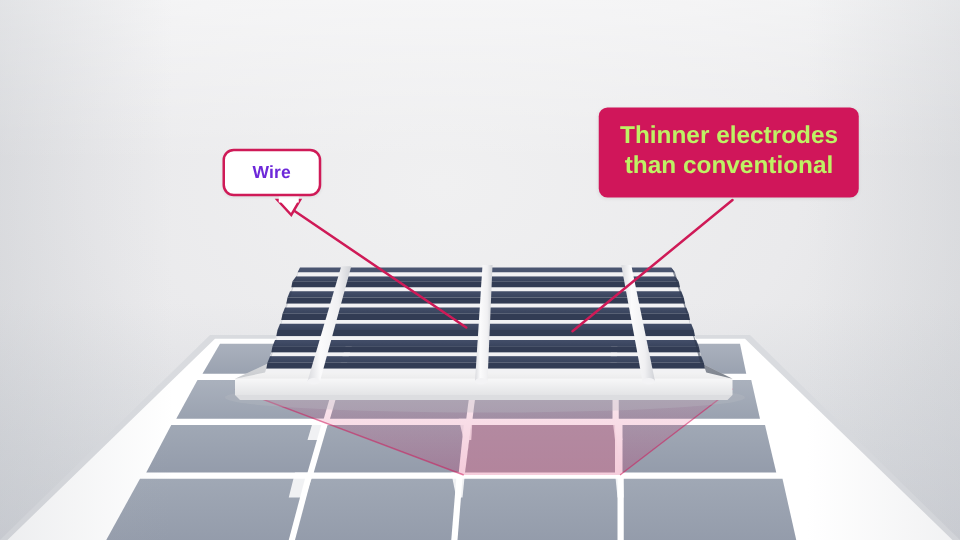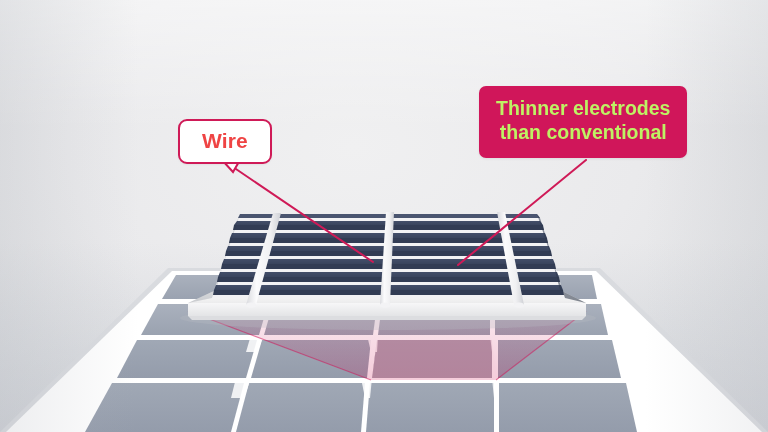--- a/index.html
+++ b/index.html
@@ -43,22 +43,22 @@
 
   
   .callout-wire {
     position: absolute;
     left: 178px;
     top: 119px;
     padding: 9px 22px 10px 22px;
     background: #ffffff;
     border: 2.2px solid #cf1a57;
     border-radius: 9px;
-    color: #ef4444;
-    font-size: 21px;
+    color: #6d28d9;
+    font-size: 14px;
     font-weight: 700;
     letter-spacing: 0.1px;
     line-height: 1.05;
     box-shadow: 0 1px 2px rgba(0,0,0,0.05);
     white-space: nowrap;
   }
   .callout-thin {
     position: absolute;
     left: 479px;
     top: 86px;

